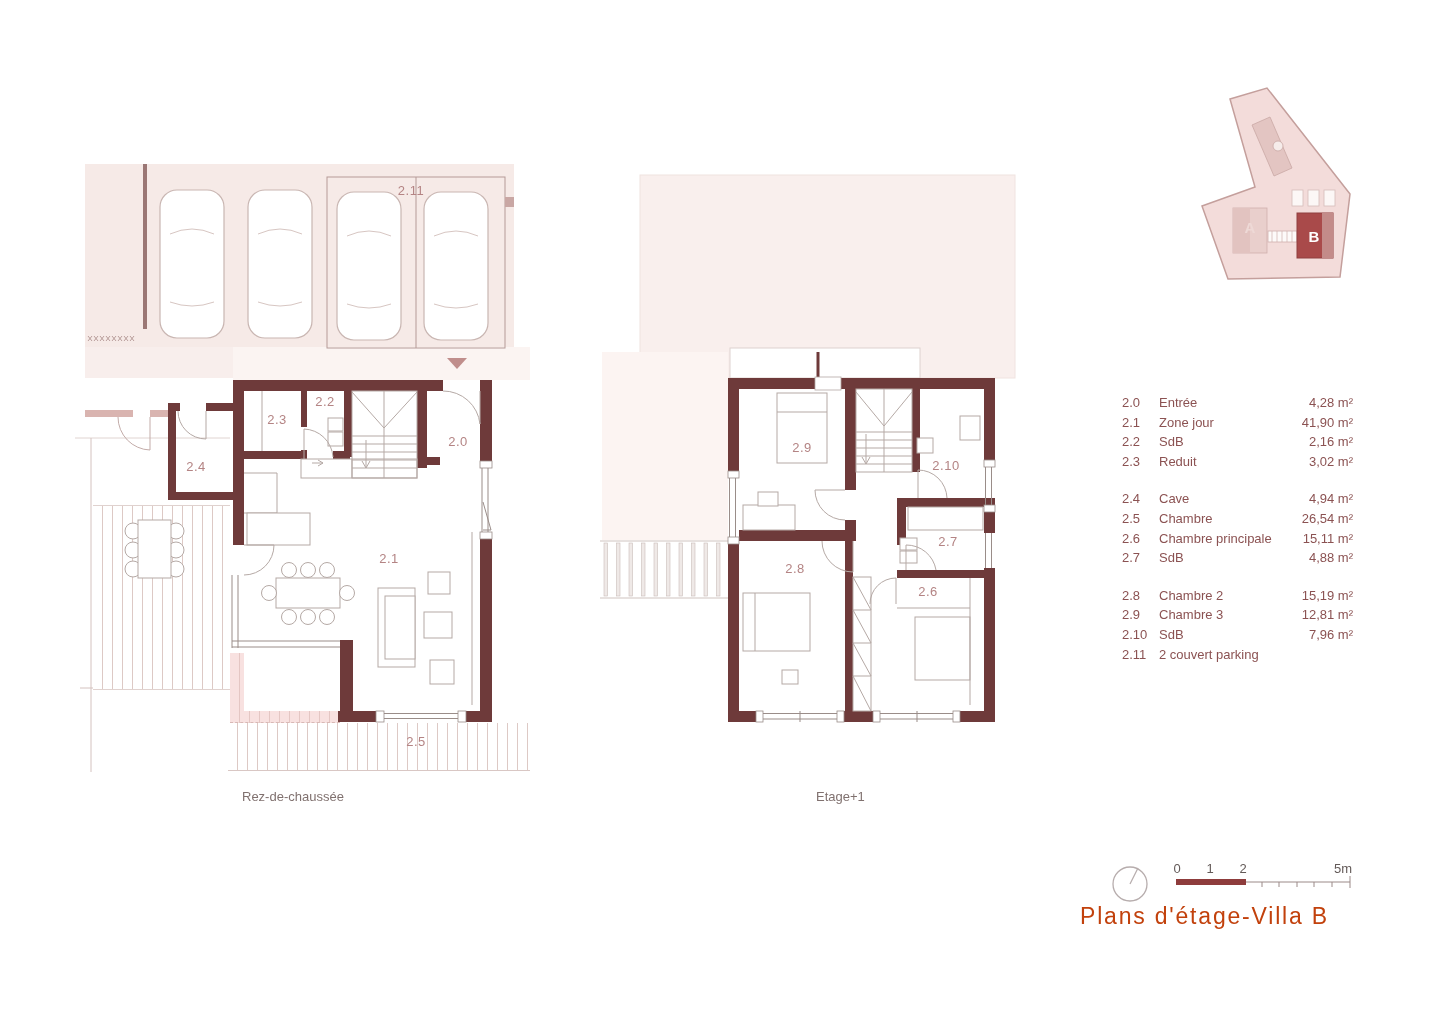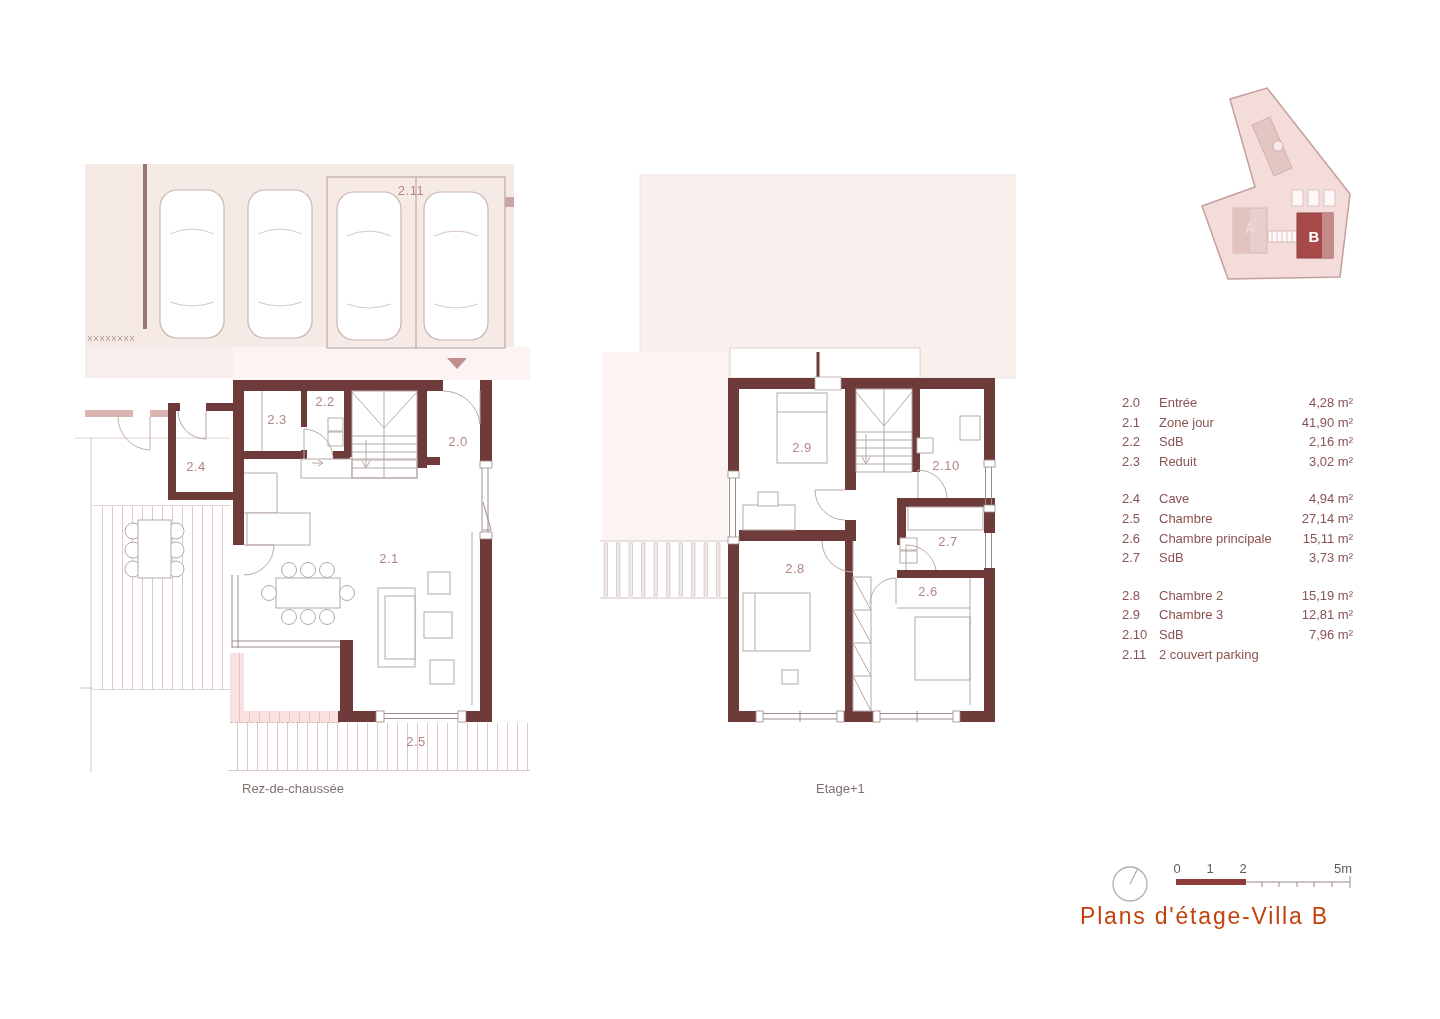--- a/index.html
+++ b/index.html
@@ -11,21 +11,21 @@
     background:repeating-linear-gradient(90deg,rgba(0,0,0,0) 0 9px,#ddc9c5 9px 10px);
     border-top:1px solid #e0d2cf;border-bottom:1px solid #e0d2cf;}
   .stripe-deck{left:230px;top:653px;width:110px;height:69px;background-color:#f8e1e0;
     background-image:repeating-linear-gradient(90deg,rgba(0,0,0,0) 0 9px,#e4c6c3 9px 10px);
     border-bottom:1px dashed #d8b8b5;}
   .stripe-band{left:228px;top:723px;width:302px;height:47px;
     background:repeating-linear-gradient(90deg,rgba(0,0,0,0) 0 9px,#ddc9c5 9px 10px);
     border-bottom:1px solid #d9c7c4;}
   .rl{position:absolute;transform:translate(-50%,-50%);font-size:13px;color:#b48484;
       letter-spacing:.5px;white-space:nowrap;}
-  .cap{position:absolute;font-size:13px;color:#80716f;white-space:nowrap;}
+  .cap{position:absolute;font-size:13px;color:#80716f;white-space:nowrap;margin-top:8px;}
   .legend{position:absolute;left:1122px;top:393px;width:231px;font-size:13px;color:#8b5252;}
   .lgroup{margin-bottom:18px;}
   .lrow{display:flex;line-height:19.6px;}
   .lnum{width:37px;flex:0 0 auto;}
   .lname{flex:1 1 auto;}
   .larea{flex:0 0 auto;text-align:right;}
   .scl{position:absolute;transform:translateX(-50%);font-size:13px;color:#635a58;top:861px;}
   .title{position:absolute;left:1080px;top:903px;font-size:23px;color:#c2410c;
          letter-spacing:1.8px;white-space:nowrap;}
   .sitelabel{position:absolute;transform:translate(-50%,-50%);font-size:15px;font-weight:bold;}
@@ -354,31 +354,31 @@
     </div>
     <div class="lgroup">
       <div class="lrow">
         <span class="lnum">2.4</span>
         <span class="lname">Cave</span>
         <span class="larea">4,94 m²</span>
       </div>
       <div class="lrow">
         <span class="lnum">2.5</span>
         <span class="lname">Chambre</span>
-        <span class="larea">27,14 m²</span>
+        <span class="larea">26,54 m²</span>
       </div>
       <div class="lrow">
         <span class="lnum">2.6</span>
         <span class="lname">Chambre principale</span>
         <span class="larea">15,11 m²</span>
       </div>
       <div class="lrow">
         <span class="lnum">2.7</span>
         <span class="lname">SdB</span>
-        <span class="larea">3,73 m²</span>
+        <span class="larea">4,88 m²</span>
       </div>
     </div>
     <div class="lgroup">
       <div class="lrow">
         <span class="lnum">2.8</span>
         <span class="lname">Chambre 2</span>
         <span class="larea">15,19 m²</span>
       </div>
       <div class="lrow">
         <span class="lnum">2.9</span>

